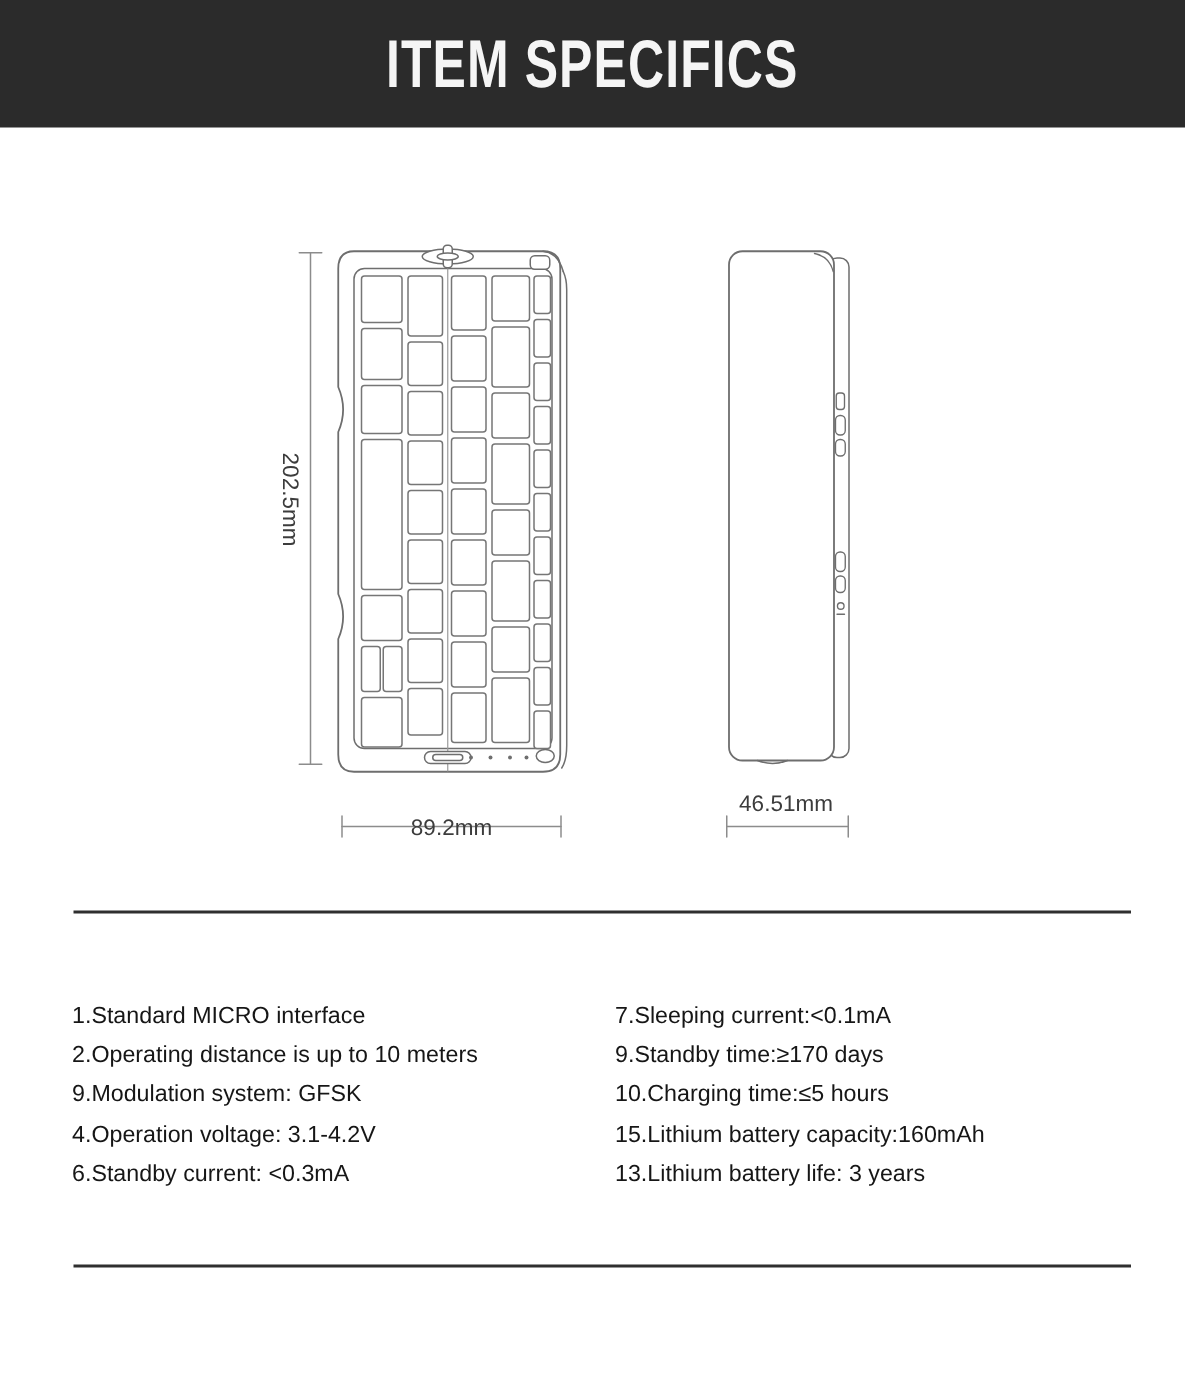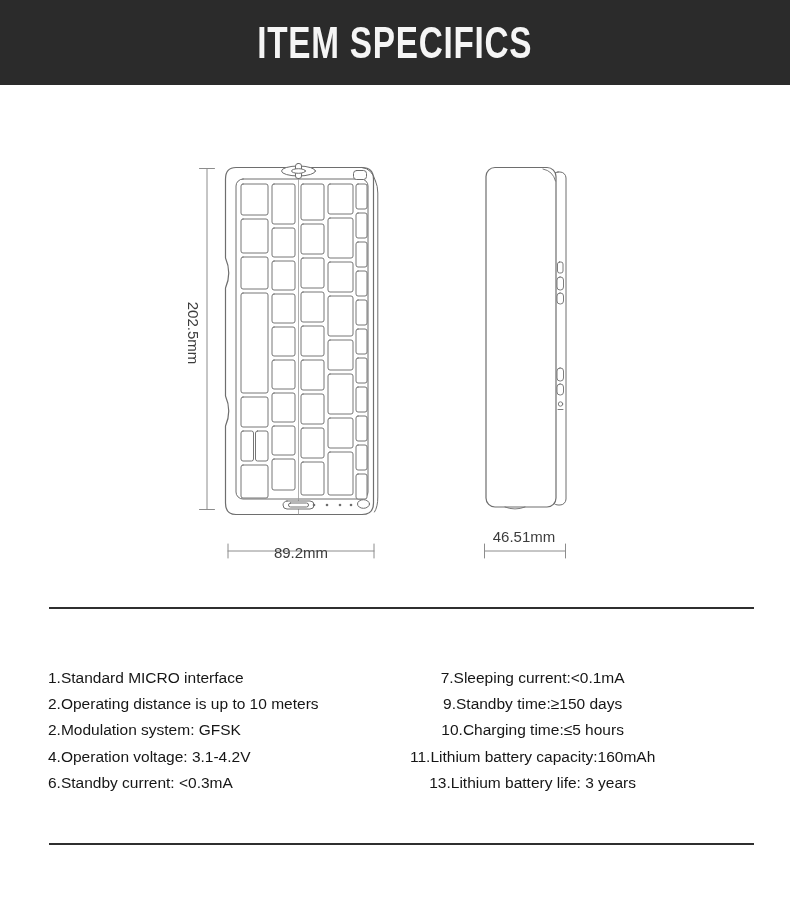--- a/index.html
+++ b/index.html
@@ -48,21 +48,21 @@
   .divider.top{top:607px;}
   .divider.bottom{top:843px;}
   
   .spec-col{
     position:absolute;top:637px;
     font-size:15.5px;
     color:#161616;
     margin-top:28px;
   }
   .spec-col.left{left:48px;}
-  .spec-col.right{left:410px;text-align:center;}
+  .spec-col.right{left:410px;}
   .spec-item{
     height:26.2px;line-height:26.2px;
     white-space:nowrap;
   }
 </style>
 </head>
 <body>
 
 <div class="page">
 
@@ -208,25 +208,25 @@
   <div class="dim-label vertical" style="left:193px;top:333px;">202.5mm</div>
   <div class="dim-label" style="left:301px;top:536px;margin-top:16px;">89.2mm</div>
   <div class="dim-label" style="left:524px;top:536px;">46.51mm</div>
 
   <div class="divider top"></div>
   <div class="divider bottom"></div>
 
   <div class="spec-col left">
     <div class="spec-item">1.Standard MICRO interface</div>
     <div class="spec-item">2.Operating distance is up to 10 meters</div>
-    <div class="spec-item">2.Modulation system: GFSK</div>
+    <div class="spec-item">9.Modulation system: GFSK</div>
     <div class="spec-item">4.Operation voltage: 3.1-4.2V</div>
     <div class="spec-item">6.Standby current: &lt;0.3mA</div>
   </div>
   <div class="spec-col right">
     <div class="spec-item">7.Sleeping current:&lt;0.1mA</div>
-    <div class="spec-item">9.Standby time:≥150 days</div>
+    <div class="spec-item">9.Standby time:≥170 days</div>
     <div class="spec-item">10.Charging time:≤5 hours</div>
-    <div class="spec-item">11.Lithium battery capacity:160mAh</div>
+    <div class="spec-item">15.Lithium battery capacity:160mAh</div>
     <div class="spec-item">13.Lithium battery life: 3 years</div>
   </div>
 
 </div>
 
 </body></html>

